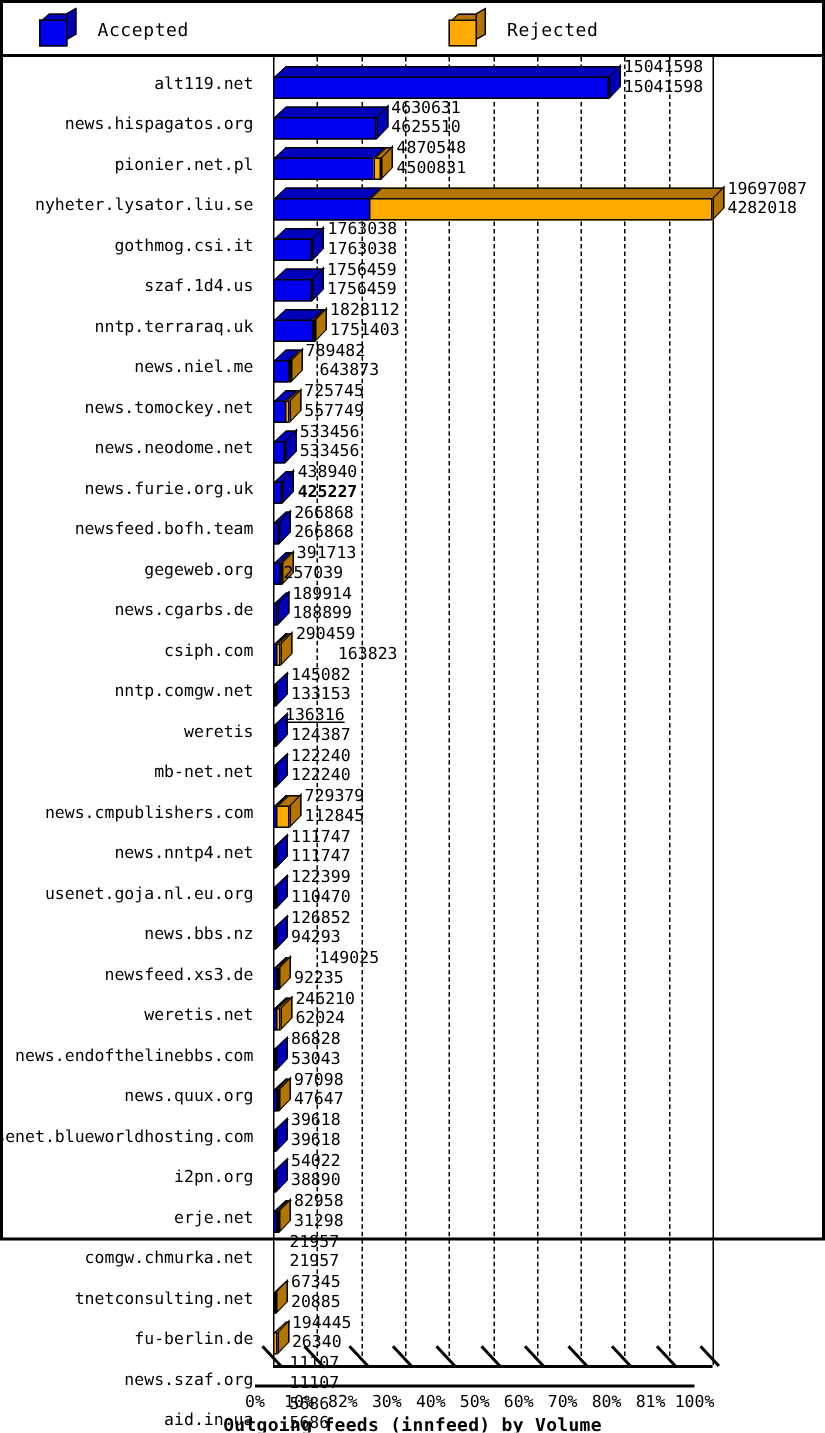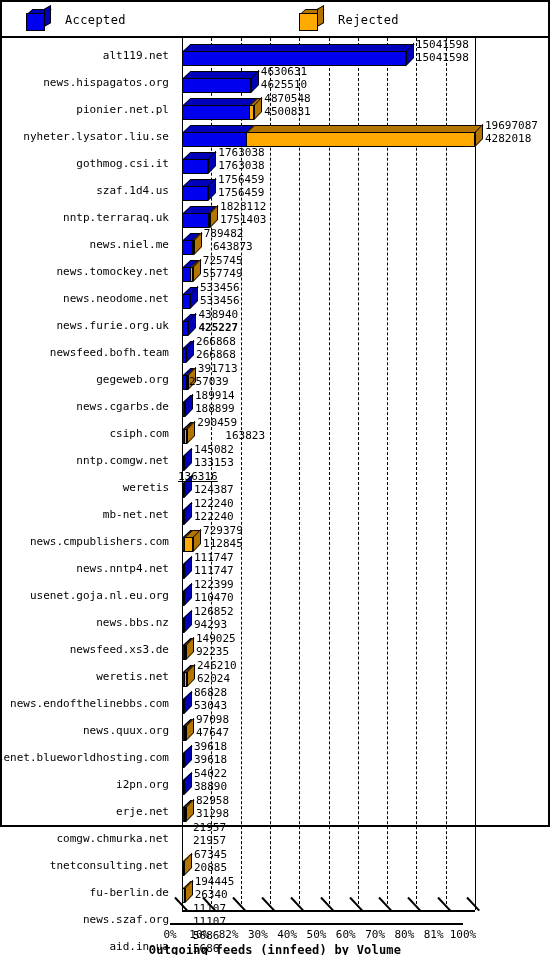--- a/index.html
+++ b/index.html
@@ -619,21 +619,21 @@
             <div class="bar-top accepted" style="left: 0px; width: 2px;">
               <span class="tface"></span>
             </div>
             <div class="bar-side accepted" style="left: 2px; top: 7px;">
               <span class="sface"></span>
             </div>
             <div class="bar3d" style="width: 2px;">
               <div class="seg accepted last" style="width: 2px;"></div>
             </div>
           </div>
-          <div class="val-top" style="left: 176px; text-decoration: underline;">136316</div>
+          <div class="val-top" style="left: 188px; text-decoration: underline;">136316</div>
           <div class="val-bot" style="left: 192px;">124387</div>
         </div>
         <div class="row" style="top: 461px;">
           <div class="row-label">mb-net.net</div>
           <div class="bar-wrap" style="width: 2px;">
             <div class="bar-top accepted" style="left: 0px; width: 2px;">
               <span class="tface"></span>
             </div>
             <div class="bar-side accepted" style="left: 2px; top: 7px;">
               <span class="sface"></span>
@@ -723,21 +723,21 @@
               <span class="tface"></span>
             </div>
             <div class="bar-side rejected" style="left: 4px; top: 7px;">
               <span class="sface"></span>
             </div>
             <div class="bar3d" style="width: 4px;">
               <div class="seg accepted" style="width: 2px;"></div>
               <div class="seg rejected last" style="width: 2px;"></div>
             </div>
           </div>
-          <div class="val-top" style="left: 194px;">149025</div>
+          <div class="val-top" style="left: 211px;">149025</div>
           <div class="val-bot" style="left: 194px;">92235</div>
         </div>
         <div class="row" style="top: 623px;">
           <div class="row-label">weretis.net</div>
           <div class="bar-wrap" style="width: 4.93px;">
             <div class="bar-top accepted" style="left: 0px; width: 2px;">
               <span class="tface"></span>
             </div>
             <div class="bar-top rejected" style="left: 2px; width: 2.93px;">
               <span class="tface"></span>

